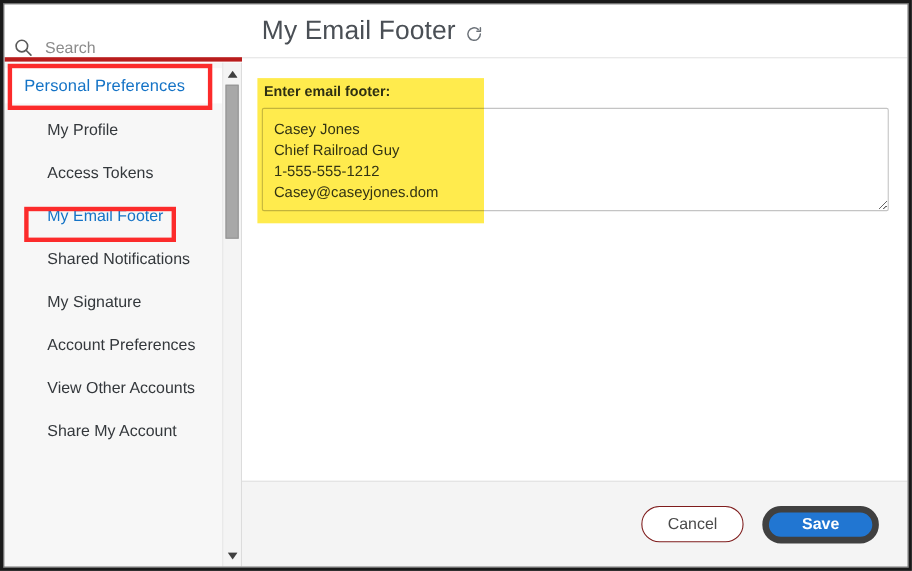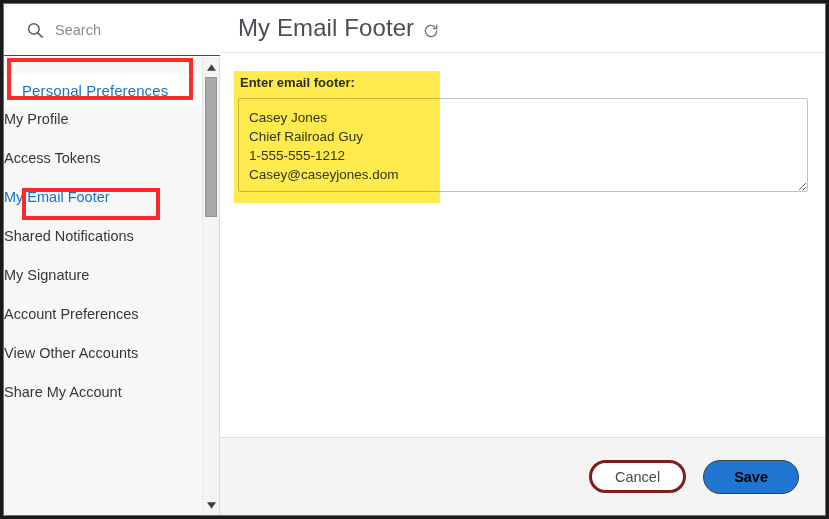--- a/index.html
+++ b/index.html
@@ -52,24 +52,24 @@
     box-sizing: border-box;
     overflow: hidden;
   }
 
   .search-bar {
     position: absolute;
     left: 0; top: 0;
     width: 216px;
     height: 52px;
     background: #ffffff;
-    border-bottom: 1px solid #b91c1c;
-    display: flex;
-    align-items: center;
-    padding-left: 22px;
+    border-bottom: 4px solid #b91c1c;
+    display: flex;
+    align-items: flex-end;
+    padding-left: 8px;
     box-sizing: border-box;
   }
   .search-icon {
     width: 18px;
     height: 18px;
     flex: 0 0 auto;
     margin-right: 11px;
     color: #5a5a5a;
     display: block;
   }
@@ -103,21 +103,21 @@
     position: absolute;
     left: 0; top: 0;
     right: 17px;
     bottom: 0;
     overflow: hidden;
   }
 
   .nav-group-header {
     position: absolute;
     left: 0;
-    top: 17px;
+    top: 5px;
     width: 225px;
     height: 32px;
     display: flex;
     align-items: center;
     justify-content: space-between;
     padding: 0 14px 0 18px;
     box-sizing: border-box;
     background: #ffffff;
     cursor: pointer;
   }
@@ -136,20 +136,21 @@
   .nav-list {
     position: absolute;
     left: 0;
     top: 42px;
     width: 199px;
   }
   .nav-item {
     height: 39px;
     display: flex;
     align-items: center;
+    padding-left: 39px;
     box-sizing: border-box;
     font-size: 14.5px;
     color: #34383c;
     cursor: pointer;
     white-space: nowrap;
   }
   .nav-item.selected {
     color: #1473c6;
   }
 
@@ -296,30 +297,30 @@
     font-size: 14.5px;
     border-radius: 18px;
     cursor: pointer;
     outline: none;
     box-sizing: border-box;
   }
   .btn-cancel {
     height: 33px;
     padding: 0 23px;
     background: #ffffff;
-    border: 3px solid #7f1d1d;
+    border: 1px solid #7f1d1d;
     color: #4a4a4a;
     margin-right: 17px;
   }
   .btn-save {
     height: 34px;
     padding: 0 30px;
     background: #2176d2;
-    border: 1px solid #404040;
-    color: #000000;
+    border: 6px solid #404040;
+    color: #ffffff;
     font-weight: bold;
   }
 
   
   .annot-box {
     position: absolute;
     border: 4px solid #fc2b2b;
     box-sizing: border-box;
     z-index: 40;
     pointer-events: none;

